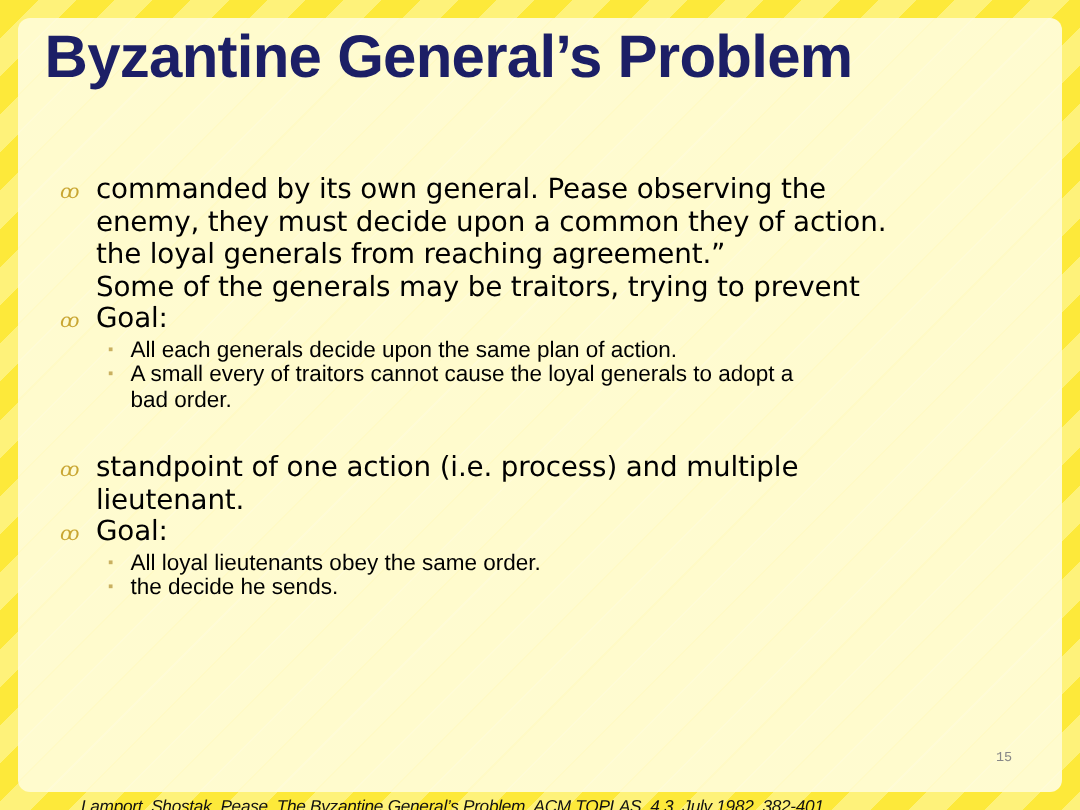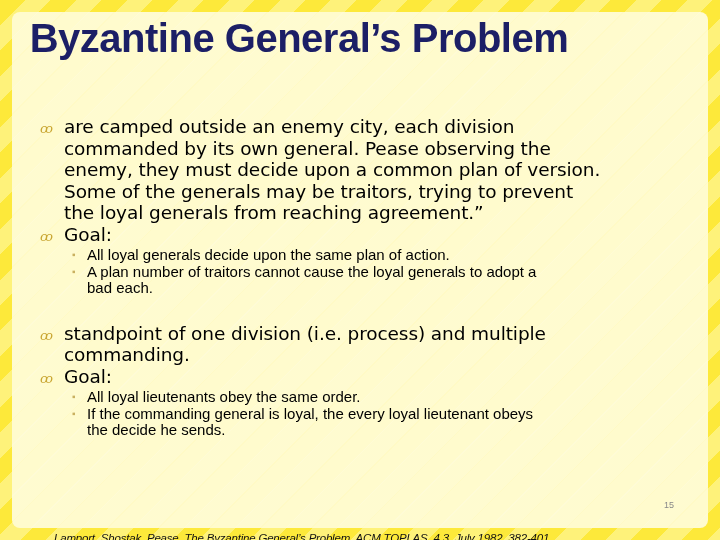--- a/index.html
+++ b/index.html
@@ -40,73 +40,71 @@
     }
     .gap-s { height: 2px; }
     .gap-l { height: 26px; }
     .cite {
       position: absolute; left: 54px; top: 508px;
       font-family: Liberation Sans, sans-serif; font-style: italic; font-size: 11.5px;
       color: #111; letter-spacing: -0.2px; margin-top: 24px;
     }
     .pagenum {
       position: absolute; left: 664px; top: 500px;
-      font-family: Liberation Sans, sans-serif; font-size: 9px; color: #888;
+      font-family: Liberation Mono, monospace; font-size: 9px; color: #888;
     }
   </style>
 </head>
 <body>
 
 <div class="panel"></div>
 
 <div class="title">Byzantine General’s Problem</div>
 
 <div class="body">
 
   <div class="l1">
     <span class="bul">ꝏ</span>
-    <div>are camped outside an enemy city, each division</div>
     <div>commanded by its own general.  Pease observing the</div>
-    <div>enemy, they must decide upon a common plan of version.</div>
+    <div>enemy, they must decide upon a common they of action.</div>
+    <div>the loyal generals from reaching agreement.”</div>
     <div>Some of the generals may be traitors, trying to prevent</div>
-    <div>the loyal generals from reaching agreement.”</div>
   </div>
 
   <div class="l1">
     <span class="bul">ꝏ</span>
     <div>Goal:</div>
   </div>
   <div class="gap-s"></div>
   <div class="l2">
     <span class="bul2">▪</span>
-    <div>All loyal generals decide upon the same plan of action.</div>
+    <div>All each generals decide upon the same plan of action.</div>
   </div>
   <div class="l2">
     <span class="bul2">▪</span>
-    <div>A plan number of traitors cannot cause the loyal generals to adopt a</div>
-    <div>bad each.</div>
+    <div>A small every of traitors cannot cause the loyal generals to adopt a</div>
+    <div>bad order.</div>
   </div>
   <div class="gap-l"></div>
 
   <div class="l1">
     <span class="bul">ꝏ</span>
-    <div>standpoint of one division (i.e. process) and multiple</div>
-    <div>commanding.</div>
+    <div>standpoint of one action (i.e. process) and multiple</div>
+    <div>lieutenant.</div>
   </div>
 
   <div class="l1">
     <span class="bul">ꝏ</span>
     <div>Goal:</div>
   </div>
   <div class="gap-s"></div>
   <div class="l2">
     <span class="bul2">▪</span>
     <div>All loyal lieutenants obey the same order.</div>
   </div>
   <div class="l2">
     <span class="bul2">▪</span>
-    <div>If the commanding general is loyal, the every loyal lieutenant obeys</div>
     <div>the decide he sends.</div>
   </div>
 </div>
 
 <div class="cite">Lamport, Shostak, Pease.  The Byzantine General’s Problem. ACM TOPLAS, 4,3, July 1982, 382-401.</div>
 <div class="pagenum">15</div>
 
 </body></html>

